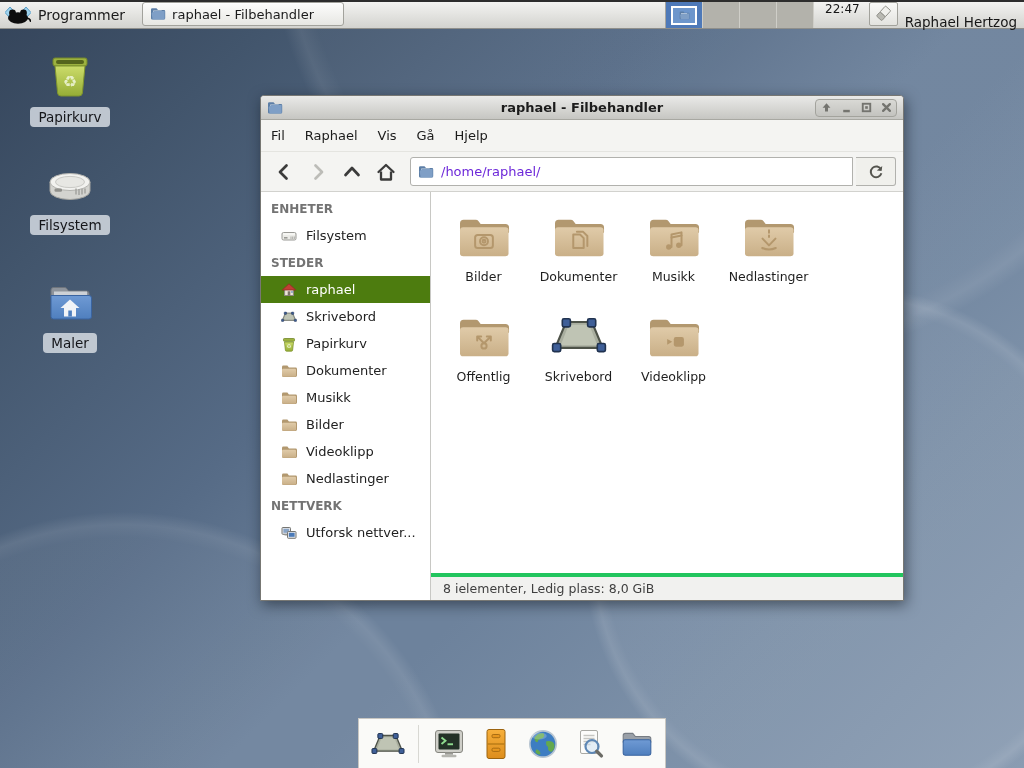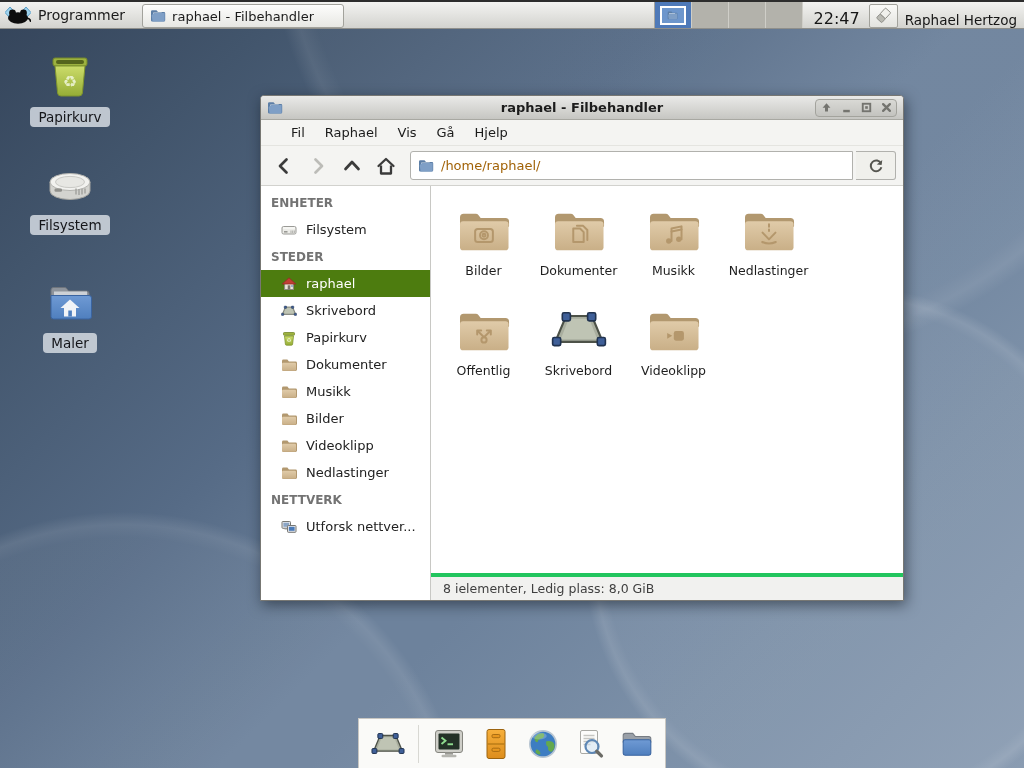--- a/index.html
+++ b/index.html
@@ -11,33 +11,33 @@
 
   
   .desktop{position:absolute;inset:0;background:linear-gradient(135deg,#34445a 0%,#42556c 16%,#566b86 38%,#6d829c 55%,#6d829c 60%,#7c90a8 78%,#8a9cb2 100%)}
   .desktop::before{content:"";position:absolute;inset:0;pointer-events:none;background:
     radial-gradient(circle 430px at 83% 72%, rgba(255,255,255,0.05) 57%, rgba(255,255,255,0.12) 59.5%, rgba(255,255,255,0) 62%),
     radial-gradient(circle 520px at 12% 112%, rgba(255,255,255,0.05) 62%, rgba(255,255,255,0.10) 64.5%, rgba(255,255,255,0) 67%),
     radial-gradient(circle 640px at 72% -14%, rgba(255,255,255,0.04) 69%, rgba(255,255,255,0.09) 71.5%, rgba(255,255,255,0) 74%)}
 
   
   .panel{position:absolute;top:0;left:0;right:0;height:29px;background:linear-gradient(#f3f3f1,#d3d3cf);
-    border-top:2px solid #2d2d2d;border-bottom:1px solid #8f8f8b;display:flex;align-items:flex-end;z-index:50}
+    border-top:2px solid #2d2d2d;border-bottom:1px solid #8f8f8b;display:flex;align-items:flex-start;z-index:50}
   .app-menu{display:flex;align-items:center;gap:7px;height:100%;padding:0 8px 0 5px;cursor:default}
   .app-menu-label{font-size:14px;color:#1b1b1b}
   .grip{width:5px;height:15px;margin:0 4px 0 0;background-image:radial-gradient(circle 1px,#9a9a95 35%,transparent 40%);background-size:4px 4px}
   .task-btn{display:flex;align-items:center;gap:6px;width:202px;height:24px;padding:0 7px;
     background:linear-gradient(#fdfdfc,#e7e7e3);border:1px solid #a2a29c;border-radius:3px;box-shadow:inset 0 1px 0 #fff}
   .task-btn-label{font-size:13px;color:#1b1b1b;white-space:nowrap;overflow:hidden}
   .panel-spacer{flex:1}
   .ws-switcher{display:flex;height:100%;border-left:1px solid #a5a49e}
   .ws-cell{width:37px;height:100%;background:#b3b2ab;border-right:1px solid #cfcec8;display:flex;align-items:center;justify-content:center}
   .ws-cell.active{background:#4e79b8}
   .ws-mini{width:26px;height:19px;border:2px solid #fff;background:#6d96cc;display:flex;align-items:center;justify-content:center}
-  .clock{margin:0 9px 0 11px;font-size:16px;color:#161616}
+  .clock{margin:0 9px 0 11px;font-size:12px;color:#161616}
   .session-btn{display:flex;align-items:center;justify-content:center;width:29px;height:24px;
     background:linear-gradient(#fafaf8,#e3e3df);border:1px solid #a2a29c;border-radius:2px}
   .user-name{margin:12px 7px 0 7px;font-size:13.5px;color:#161616;white-space:nowrap}
 
   
   .desk-icons{position:absolute;top:0;left:0}
   .desk-icon{position:absolute;left:22px;width:96px;display:flex;flex-direction:column;align-items:center;gap:7px}
   .desk-icon:nth-child(1){top:52px}
   .desk-icon:nth-child(2){top:160px}
   .desk-icon:nth-child(3){top:278px}
@@ -45,27 +45,27 @@
 
   
   .window{position:absolute;left:260px;top:95px;width:644px;height:506px;background:#fff;
     border:1px solid #777773;border-radius:4px 4px 0 0;box-shadow:2px 4px 14px rgba(10,16,24,0.5);display:flex;flex-direction:column}
   .titlebar{height:24px;background:linear-gradient(#eaeae8,#c6c6c2);border-bottom:1px solid #a8a8a2;
     border-radius:3px 3px 0 0;display:flex;align-items:center;padding:0 6px;position:relative}
   .title-text{position:absolute;left:0;right:0;text-align:center;font-weight:bold;font-size:13px;color:#1c1c1c;pointer-events:none}
   .win-controls{margin-left:auto;display:flex;background:linear-gradient(#d9d9d5,#c3c3bf);
     border:1px solid #a3a39d;border-radius:4px;overflow:hidden;z-index:2}
   .win-btn{width:20px;height:16px;display:flex;align-items:center;justify-content:center}
-  .menubar{height:26px;background:#f4f4f2;display:flex;align-items:center;padding-left:20px;border-bottom:1px solid #e4e4e0}
+  .menubar{height:32px;background:#f4f4f2;display:flex;align-items:center;padding-left:0;border-bottom:1px solid #e4e4e0}
   .menu-item{padding:4px 10px;font-size:13px;color:#1b1b1b}
   .toolbar{height:40px;background:#f4f4f2;border-bottom:1px solid #d2d2ce;display:flex;align-items:center;padding:0 7px;gap:3px}
   .tool-btn{width:31px;height:30px;display:flex;align-items:center;justify-content:center;border-radius:3px}
   .pathbar{flex:1;height:29px;margin-left:6px;background:#fff;border:1px solid #b1b1ad;border-radius:3px 0 0 3px;
     display:flex;align-items:center;padding:0 7px;gap:7px}
-  .path-text{font-size:13px;color:#a16207}
+  .path-text{font-size:13px;color:#6d28d9}
   .reload-btn{width:40px;height:29px;background:#f0f0ec;border:1px solid #b1b1ad;border-left:none;border-radius:0 3px 3px 0;
     display:flex;align-items:center;justify-content:center}
   .win-body{flex:1;display:flex;min-height:0}
   .sidebar{width:170px;background:#fff;border-right:1px solid #c8c8c4;padding-top:3px;overflow:hidden}
   .side-header{height:27px;display:flex;align-items:center;padding-left:10px;font-weight:bold;font-size:12px;color:#737373}
   .side-item{height:27px;display:flex;align-items:center;padding-left:20px;gap:9px;font-size:13px;color:#222;white-space:nowrap}
   .side-item.selected{background:#4d7c0f;color:#fff}
   .files-pane{flex:1;display:flex;flex-direction:column;min-width:0}
   .files-grid{flex:1;padding:8px 0 0 5px;display:grid;grid-template-columns:repeat(4,95px);grid-auto-rows:100px;align-content:start}
   .file-cell{display:flex;flex-direction:column;align-items:center;padding-top:12px;gap:9px}

